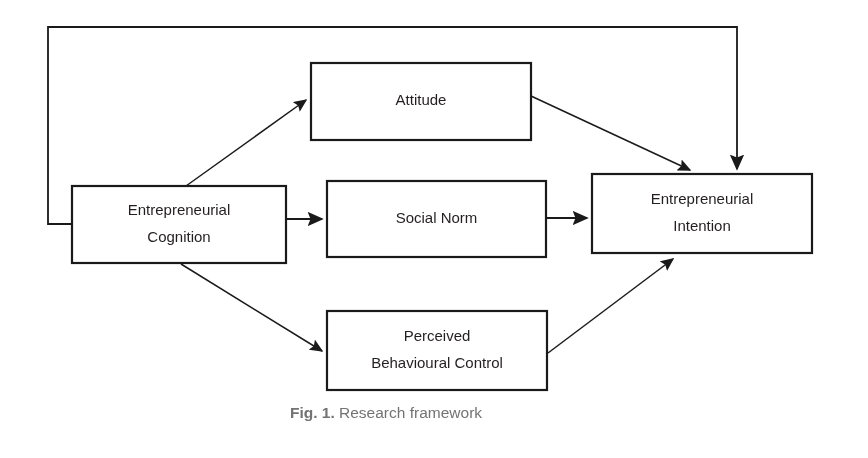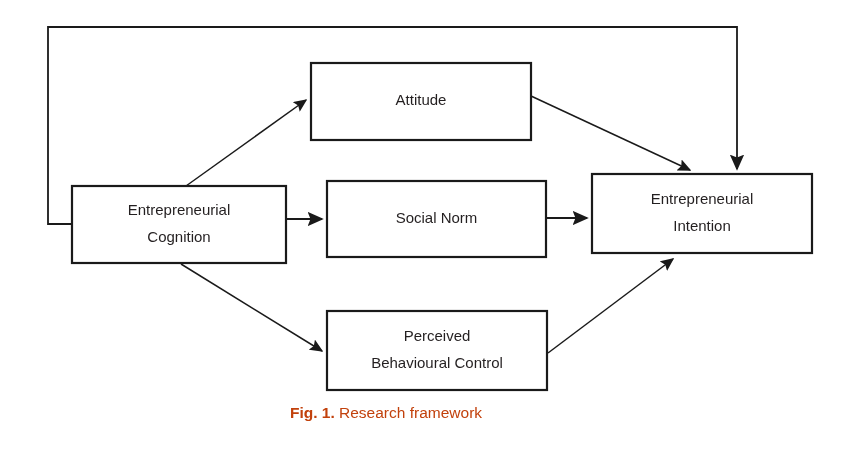--- a/index.html
+++ b/index.html
@@ -50,21 +50,21 @@
     stroke-width: 1.5;
     fill: none;
   }
   .caption {
     position: absolute;
     left: 0;
     width: 772px;
     text-align: center;
     font-family: "Liberation Sans", sans-serif;
     font-size: 15.5px;
-    color: #c2410c;
+    color: #737373;
     white-space: nowrap;
   }
   .caption-label {
     font-weight: bold;
   }
   .caption-text {
     font-weight: normal;
   }
 </style>
 </head>

